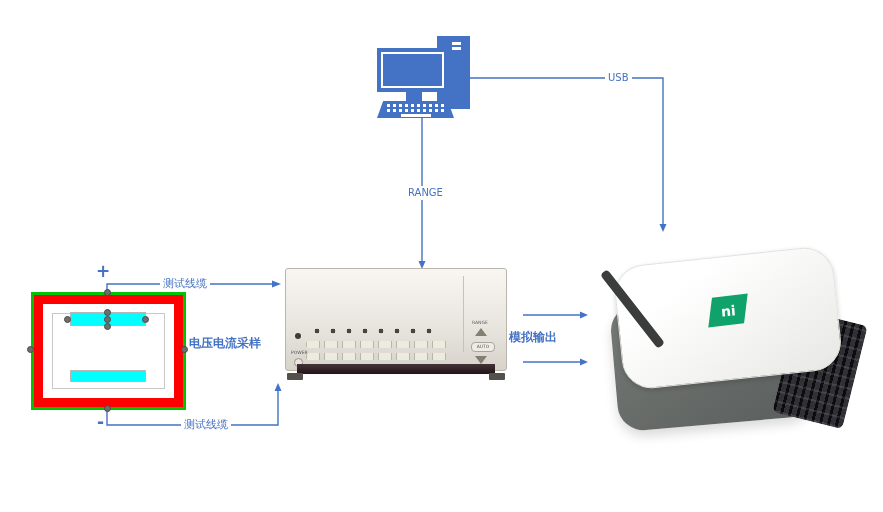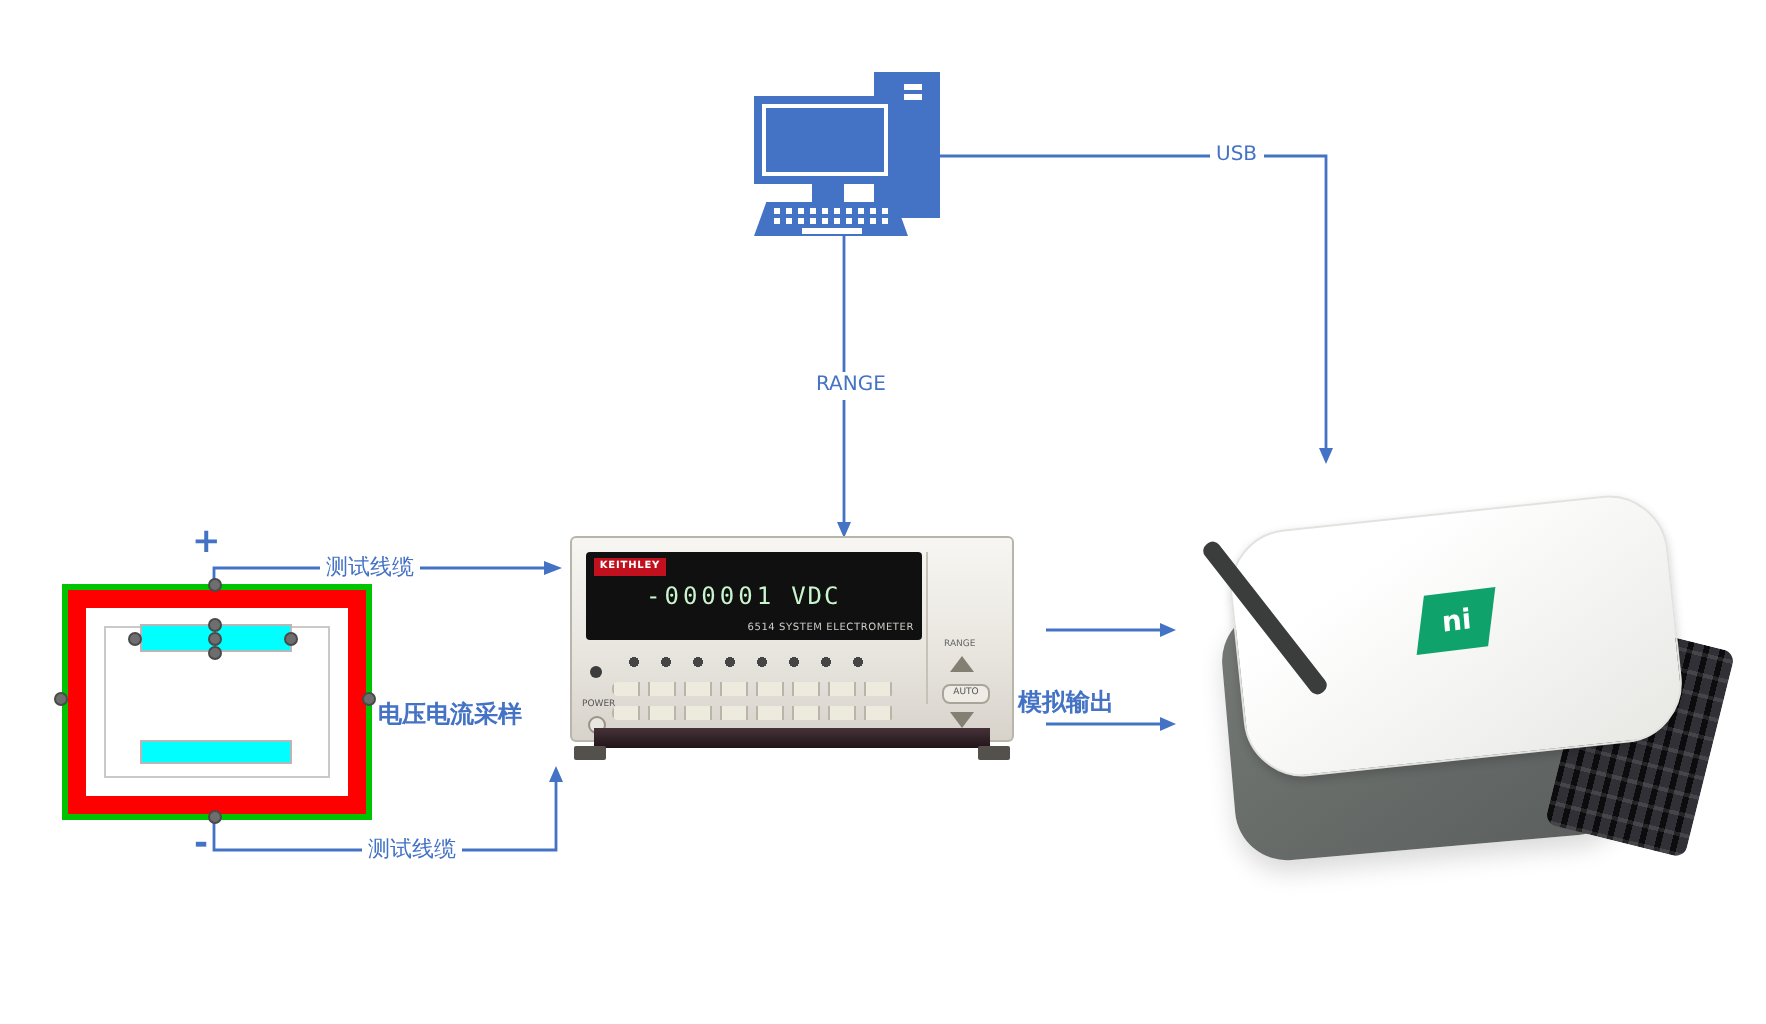--- a/index.html
+++ b/index.html
@@ -3,21 +3,21 @@
 <meta charset="utf-8">
 <style>
   html,body{margin:0;padding:0;background:#fff;}
   .stage{position:relative;width:883px;height:512px;background:#fff;overflow:hidden;
          font-family:"DejaVu Sans","Liberation Sans",sans-serif;}
   .abs{position:absolute;}
   
   .lbl{position:absolute;color:#4472C4;background:#fff;font-size:11px;line-height:14px;
        padding:0 3px;white-space:nowrap;}
   .lbl.en{font-size:10px;}
-  .lbl.big{font-size:12px;font-weight:bold;background:transparent;margin-top:14px;}
+  .lbl.big{font-size:12px;font-weight:bold;background:transparent;}
   .sign{position:absolute;color:#4472C4;font-size:17px;font-weight:bold;line-height:16px;background:transparent;padding:0;}
   
   .pc-part{position:absolute;background:#4472C4;}
   .pc-screen{position:absolute;inset:4px;border:2px solid #fff;background:#4472C4;}
   .pc-bay{position:absolute;background:#fff;width:9px;height:3px;}
   .pc-keys{position:absolute;left:10px;right:10px;top:3px;height:3px;
            background:repeating-linear-gradient(90deg,#fff 0 3px,transparent 3px 6px);}
   .pc-keys2{top:8px;}
   .pc-space{position:absolute;left:24px;width:30px;top:13px;height:2.5px;background:#fff;}
   
@@ -142,27 +142,20 @@
   <div class="handle" style="left:27px;top:346px;"></div>
   <div class="handle" style="left:181px;top:346px;"></div>
   <div class="handle" style="left:64px;top:316px;"></div>
   <div class="handle" style="left:142px;top:316px;"></div>
   <div class="handle" style="left:104px;top:309px;"></div>
   <div class="handle" style="left:104px;top:316px;"></div>
   <div class="handle" style="left:104px;top:323px;"></div>
 
   <div class="kt">
     <div class="kt-body">
-      <div class="kt-bezel">
-        <div class="kt-logo">KEITHLEY</div>
-        <div class="kt-display">
-          <span>-000001</span><span class="kt-unit">VDC</span>
-        </div>
-        <div class="kt-model">6514 SYSTEM ELECTROMETER</div>
-      </div>
       <div class="kt-row kt-row1"></div>
       <div class="kt-row kt-pills" style="position:absolute;top:72px;"></div>
       <div class="kt-row kt-pills" style="position:absolute;top:84px;"></div>
       <div class="kt-dot"></div>
       <div class="kt-power">POWER</div>
       <div class="kt-pbtn"></div>
       <div class="kt-side">
         <div class="kt-srange">RANGE</div>
         <div class="tri tri-up"></div>
         <div class="kt-sauto">AUTO</div>

